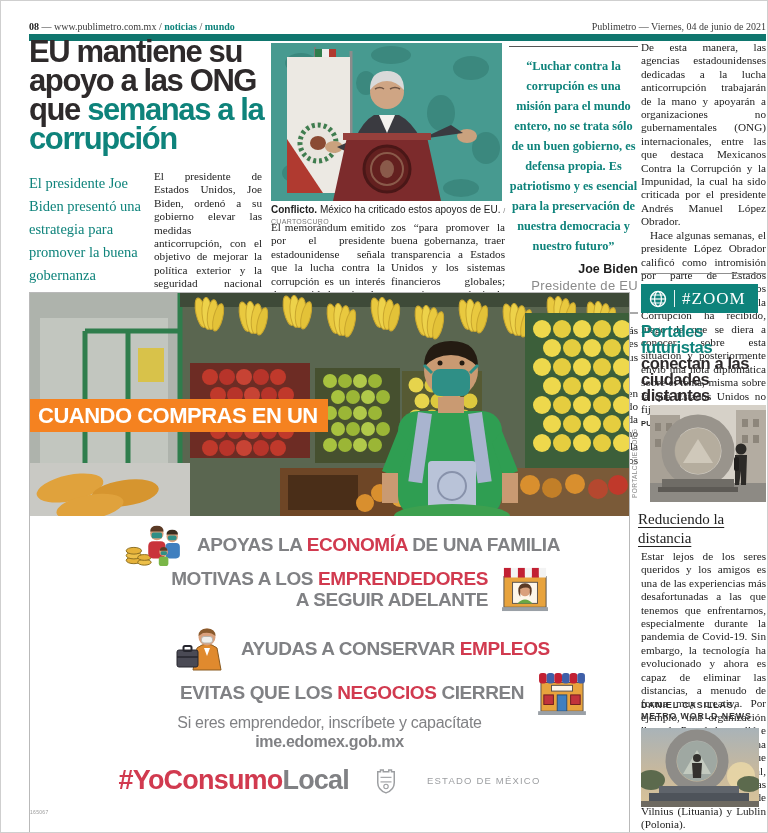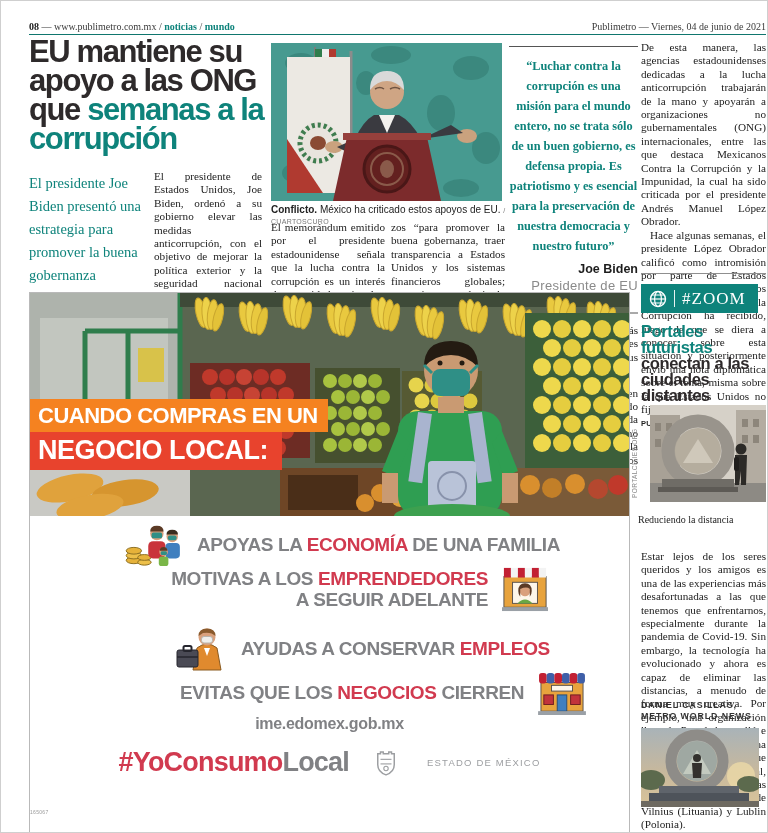--- a/index.html
+++ b/index.html
@@ -3,21 +3,21 @@
 <meta charset="utf-8">
 <style>
   html,body{margin:0;padding:0;background:#e9e9e9;}
   #page{
     position:relative;width:768px;height:833px;background:#ffffff;
     border:1px solid #cfcfcf;box-sizing:border-box;overflow:hidden;
     font-family:"Liberation Serif","DejaVu Serif",serif;color:#222;
   }
   
   .hdr{position:absolute;left:28px;top:16px;width:737px;height:15px;
-       border-bottom:1px solid #0f766e;font-family:"Liberation Serif","DejaVu Serif",serif;
+       border-bottom:7px solid #0f766e;font-family:"Liberation Serif","DejaVu Serif",serif;
        font-size:10px;color:#3a3a3a;display:flex;justify-content:space-between;align-items:flex-end;padding-bottom:2px;}
   .hdr b{font-weight:700;color:#1a1a1a;}
   .hdr .teal{color:#0e837b;font-weight:700;}
   
   .headline{position:absolute;left:28px;top:36px;width:248px;
     font-family:"Liberation Sans","DejaVu Sans",sans-serif;font-weight:700;
     font-size:31px;line-height:29px;letter-spacing:-1.4px;color:#2e2a2b;}
   .headline .teal{color:#0e837b;}
   .standfirst{position:absolute;left:28px;top:171px;width:120px;
     font-size:14.5px;line-height:23px;color:#0e837b;}
@@ -55,22 +55,22 @@
     font-size:17px;letter-spacing:1px;font-weight:400;}
   .badge-div{width:1px;height:17px;background:#ffffff;opacity:.9;}
   .rail-headline{position:absolute;left:640px;top:322px;width:127px;
     font-family:"Liberation Sans","DejaVu Sans",sans-serif;font-weight:700;
     font-size:16.5px;line-height:16px;letter-spacing:-.4px;color:#2e2a2b;}
   .rail-headline .teal{color:#0e837b;}
   .vcredit{position:absolute;left:630px;top:402px;height:95px;
     font-family:"Liberation Sans","DejaVu Sans",sans-serif;font-size:6.5px;color:#8a8a8a;
     writing-mode:vertical-rl;transform:rotate(180deg);letter-spacing:.4px;}
   .portal1{position:absolute;left:649px;top:404px;width:116px;height:97px;overflow:hidden;}
-  .rail-sub{position:absolute;left:637px;top:509px;width:125px;font-size:10px;
-    line-height:19px;color:#222;text-underline-offset:3px;
+  .rail-sub{position:absolute;left:637px;top:509px;width:125px;font-size:15px;
+    line-height:19px;color:#222;text-decoration:underline;text-underline-offset:3px;
     text-decoration-thickness:1px;}
   .rail-body{position:absolute;left:640px;top:549px;width:125px;font-size:11.2px;
     line-height:13.4px;text-align:justify;hyphens:auto;}
   .rail-byline{position:absolute;left:640px;top:699px;width:127px;
     font-family:"Liberation Sans","DejaVu Sans",sans-serif;font-weight:700;font-size:8.8px;
     letter-spacing:.9px;line-height:11px;color:#333;}
   .portal2{position:absolute;left:640px;top:727px;width:118px;height:79px;overflow:hidden;}
   
   .ad{position:absolute;left:28px;top:291px;width:601px;height:628px;
     border:1px solid #b9b9b9;box-sizing:border-box;background:#fff;}
@@ -381,21 +381,20 @@
           <path d="M394,74 Q394,48 421,48 Q448,48 448,74 Q436,62 421,62 Q405,62 394,74 Z" fill="#241b12"></path>
           <rect x="402" y="76" width="38" height="27" rx="8" fill="#2f8f86"></rect>
           <path d="M402,80 L394,72 M440,80 L448,72" stroke="#2f8f86" stroke-width="3"></path>
           <circle cx="410" cy="70" r="2.5" fill="#241b12"></circle>
           <circle cx="432" cy="70" r="2.5" fill="#241b12"></circle>
           <ellipse cx="422" cy="223" rx="58" ry="12" fill="#3da04f"></ellipse>
         </g>
       </svg>
       <div class="banner">
         <span class="l1">CUANDO COMPRAS EN UN</span>
-        <span class="l2"><span>NEGOCIO LOCAL:</span></span>
       </div>
     </div>
 
     <div class="benefits">
       <div class="benefit b1">
         <svg width="58" height="46" viewBox="0 0 60 48">
           <ellipse cx="9" cy="40" rx="8" ry="3.5" fill="#e6b23a" stroke="#8a6d1f"></ellipse>
           <ellipse cx="9" cy="35" rx="8" ry="3.5" fill="#edc04a" stroke="#8a6d1f"></ellipse>
           <ellipse cx="9" cy="30" rx="8" ry="3.5" fill="#e6b23a" stroke="#8a6d1f"></ellipse>
           <ellipse cx="20" cy="42" rx="7" ry="3" fill="#edc04a" stroke="#8a6d1f"></ellipse>
@@ -462,20 +461,21 @@
           <rect x="14" y="15" width="22" height="6" fill="#fdf6ea" stroke="#57514c"></rect>
           <rect x="20" y="25" width="10" height="17" fill="#3f7fbf" stroke="#2a4e73"></rect>
           <rect x="6" y="25" width="10" height="10" fill="#c2333b" stroke="#6e1d22"></rect>
           <rect x="34" y="25" width="10" height="10" fill="#c2333b" stroke="#6e1d22"></rect>
           <rect x="0" y="42" width="50" height="4" fill="#9aa0a6"></rect>
         </svg>
       </div>
     </div>
 
     <div class="ad-footer">
+      <div class="cta1">Si eres emprendedor, inscríbete y capacítate</div>
       <div class="cta2">ime.edomex.gob.mx</div>
       <div class="hashrow">
         <span class="hashtag"><span class="red">#YoConsumo</span><span>Local</span></span>
         <span class="gov">
           <svg width="22" height="26" viewBox="0 0 24 28">
             <path d="M3,4 L6,4 L6,2 L9,2 L9,4 L15,4 L15,2 L18,2 L18,4 L21,4 L21,16 Q21,24 12,27 Q3,24 3,16 Z" fill="none" stroke="#9c9ea1" stroke-width="1.6"></path>
             <line x1="6" y1="10" x2="18" y2="10" stroke="#9c9ea1" stroke-width="1.2"></line>
             <line x1="6" y1="15" x2="18" y2="15" stroke="#9c9ea1" stroke-width="1.2"></line>
             <circle cx="12" cy="20" r="2.4" fill="none" stroke="#9c9ea1" stroke-width="1.2"></circle>
           </svg>

